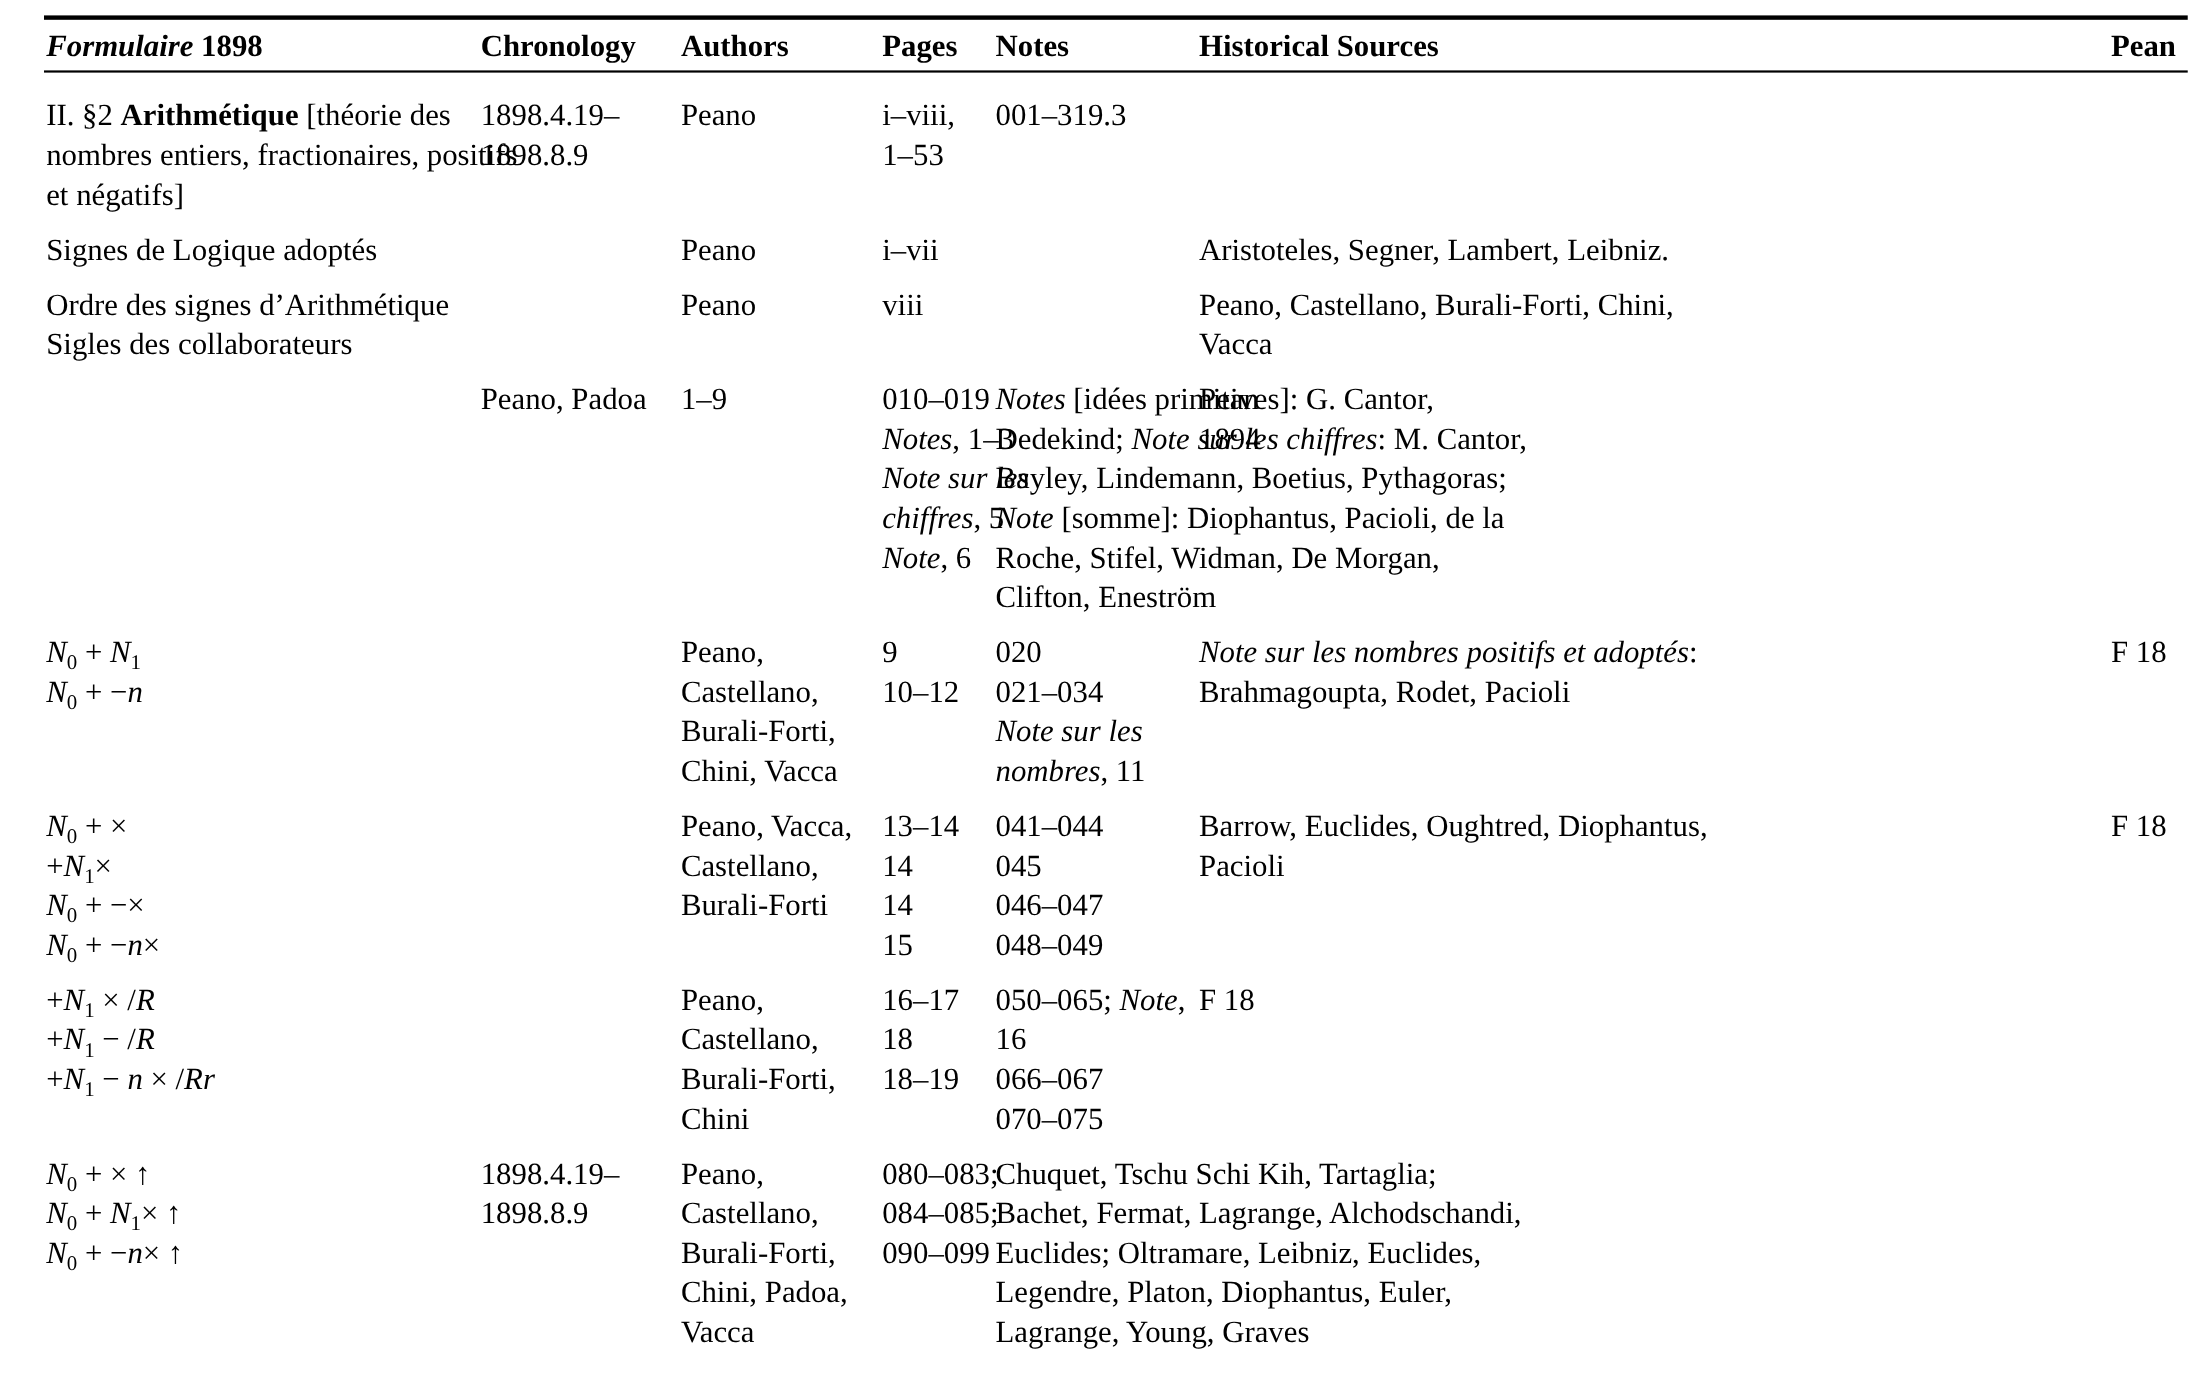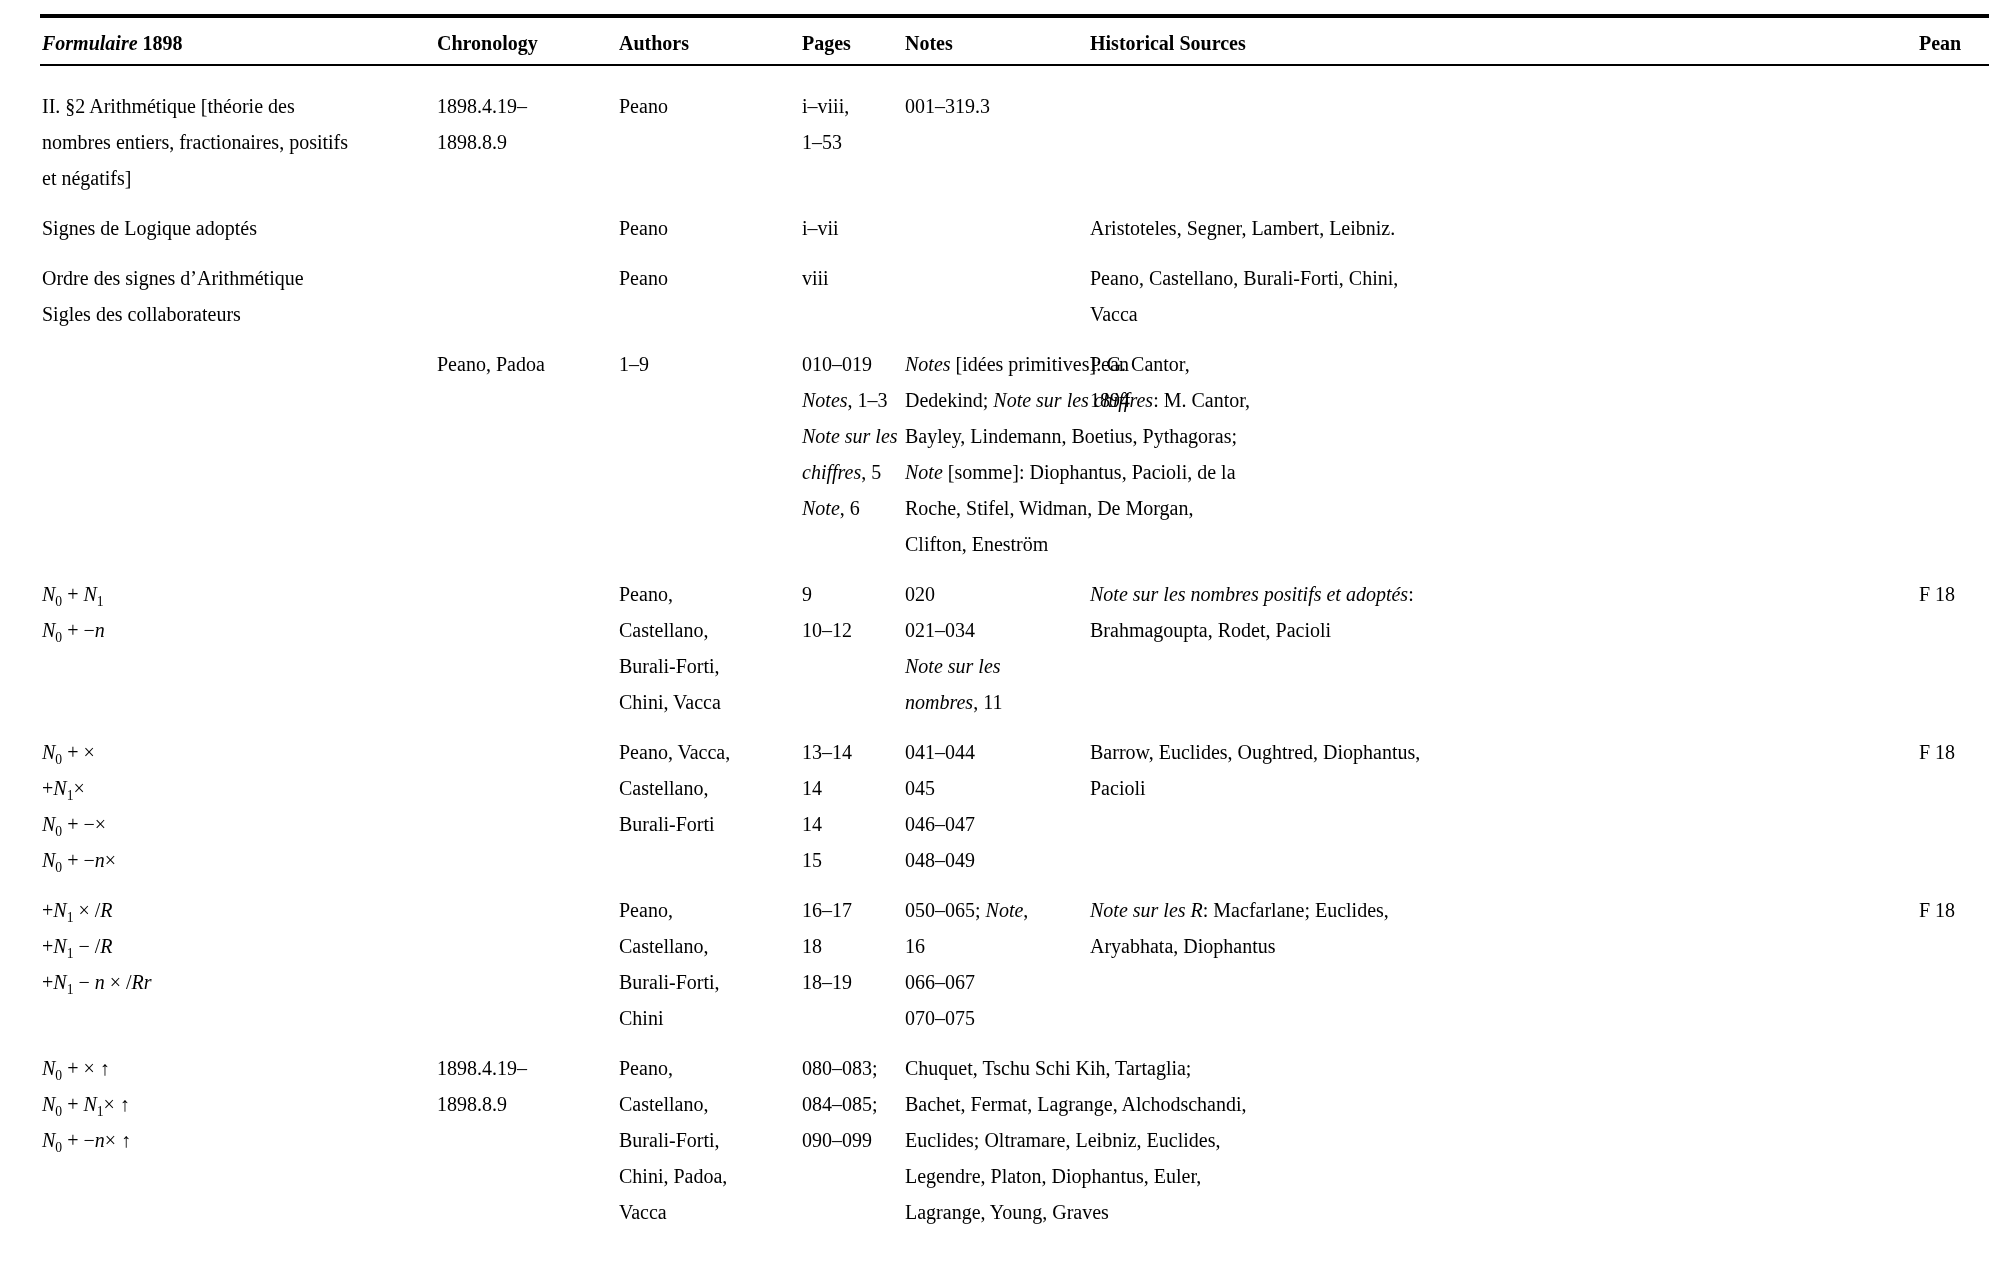--- a/index.html
+++ b/index.html
@@ -5,39 +5,39 @@
   * { box-sizing: border-box; }
   html, body { margin: 0; padding: 0; background: #ffffff; }
   .page {
     position: relative;
     width: 1989px;
     height: 1268px;
     overflow: hidden;
     background: #ffffff;
     color: #000000;
     font-family: "Liberation Serif", "DejaVu Serif", serif;
-    font-size: 20px;
+    font-size: 28px;
     line-height: 36px;
   }
   .rule { background: #000; margin-left: 40px; width: calc(100% - 40px); }
   .rule.thick { height: 4px; margin-top: 14px; }
   .rule.thin  { height: 2px; margin-top: 3px; }
   .trow {
     display: grid;
     grid-template-columns: 395px 182px 183px 103px 185px 829px 130px;
     padding-left: 42px;
     width: 2049px;
     align-items: start;
   }
   .trow.header { margin-top: 7px; font-weight: 700; }
   .tbody { margin-top: 22px; }
   .tbody .trow { margin-bottom: 14px; }
   .cell { white-space: nowrap; }
   .cell i { font-style: italic; }
-  .cell b { font-weight: 400; }
+  .cell b { font-weight: 700; }
   sub { font-size: 68%; line-height: 0; }
 </style>
 </head>
 <body>
 
 <div class="page">
 
   <div class="rule thick"></div>
 
   <div class="trow header">
@@ -112,21 +112,20 @@
       <div class="cell">Barrow, Euclides, Oughtred, Diophantus,<br>Pacioli</div>
       <div class="cell">F 18</div>
     </div>
 
     <div class="trow">
       <div class="cell">+<i>N</i><sub>1</sub> × /<i>R</i><br>+<i>N</i><sub>1</sub> − /<i>R</i><br>+<i>N</i><sub>1</sub> − <i>n</i> × /<i>Rr</i></div>
       <div class="cell"></div>
       <div class="cell">Peano,<br>Castellano,<br>Burali-Forti,<br>Chini</div>
       <div class="cell">16–17<br>18<br>18–19</div>
       <div class="cell">050–065; <i>Note</i>,<br>16<br>066–067<br>070–075</div>
-      <div class="cell"><i>Note sur les R</i>: Macfarlane; Euclides,<br>Aryabhata, Diophantus</div>
       <div class="cell">F 18</div>
     </div>
 
     <div class="trow">
       <div class="cell"><i>N</i><sub>0</sub> + × ↑<br><i>N</i><sub>0</sub> + <i>N</i><sub>1</sub>× ↑<br><i>N</i><sub>0</sub> + −<i>n</i>× ↑</div>
       <div class="cell">1898.4.19–<br>1898.8.9</div>
       <div class="cell">Peano,<br>Castellano,<br>Burali-Forti,<br>Chini, Padoa,<br>Vacca</div>
       <div class="cell">080–083;<br>084–085;<br>090–099</div>
       <div class="cell">Chuquet, Tschu Schi Kih, Tartaglia;<br>Bachet, Fermat, Lagrange, Alchodschandi,<br>Euclides; Oltramare, Leibniz, Euclides,<br>Legendre, Platon, Diophantus, Euler,<br>Lagrange, Young, Graves</div>
       <div class="cell"></div>

